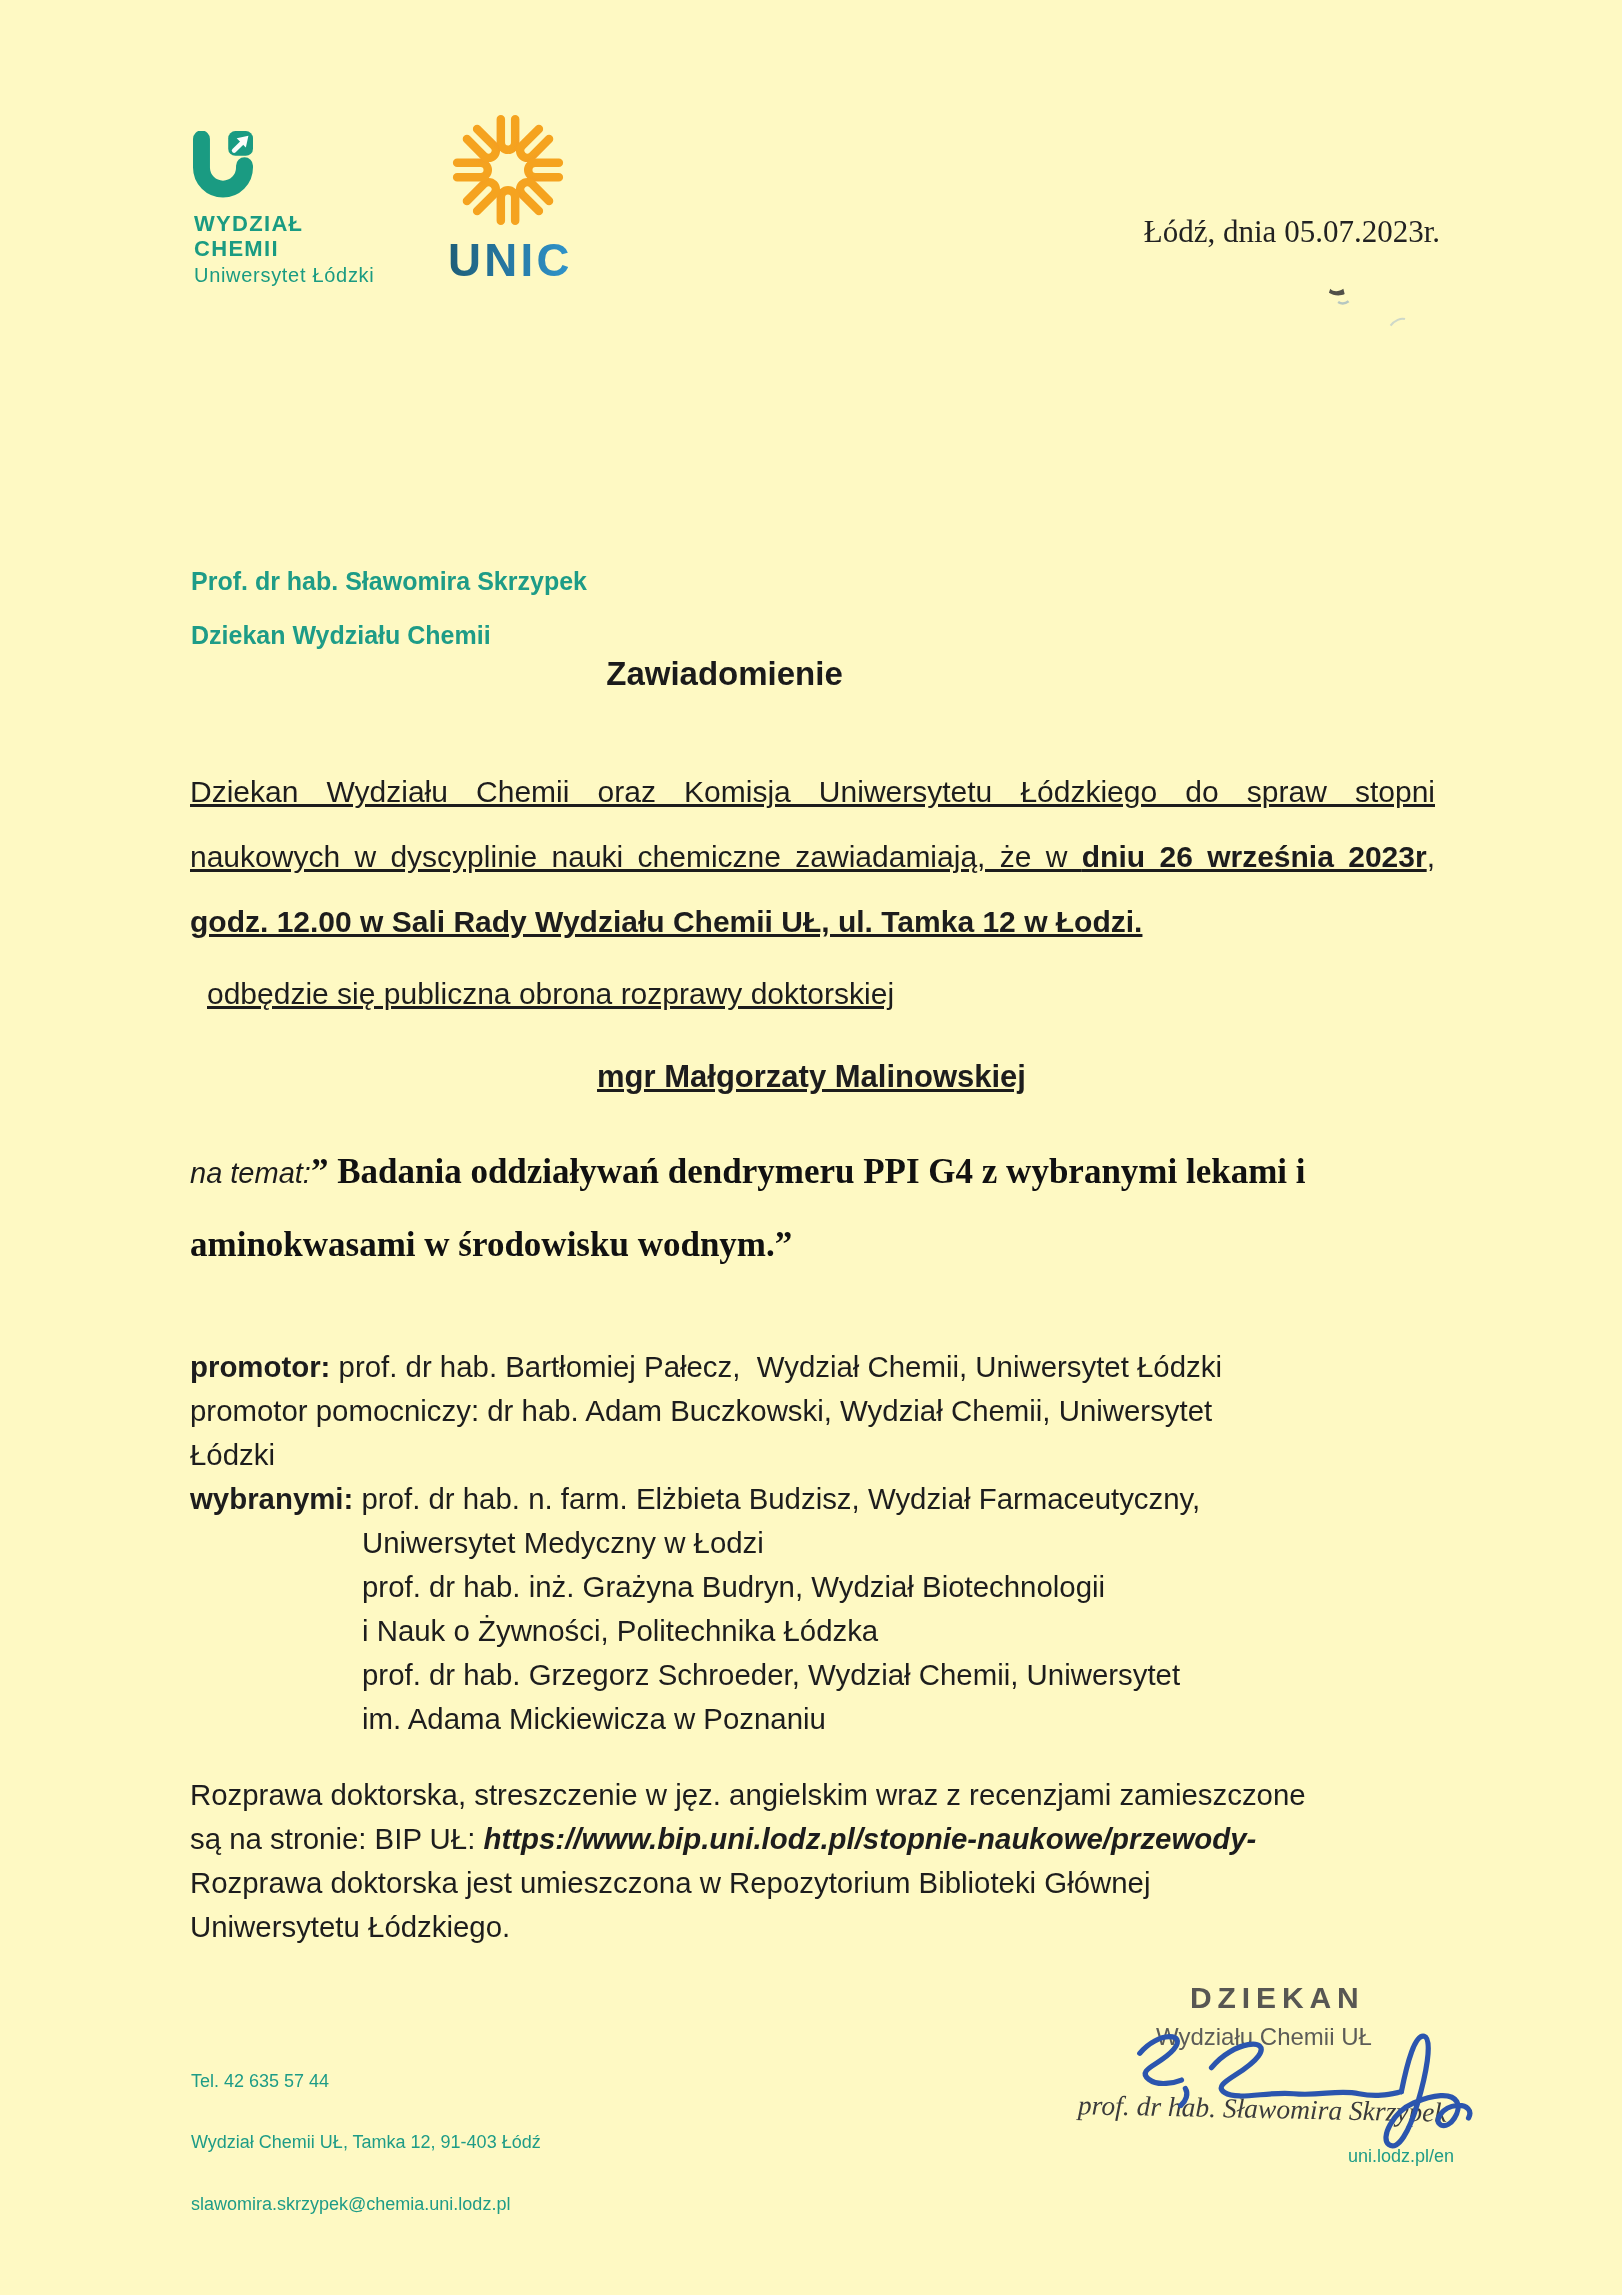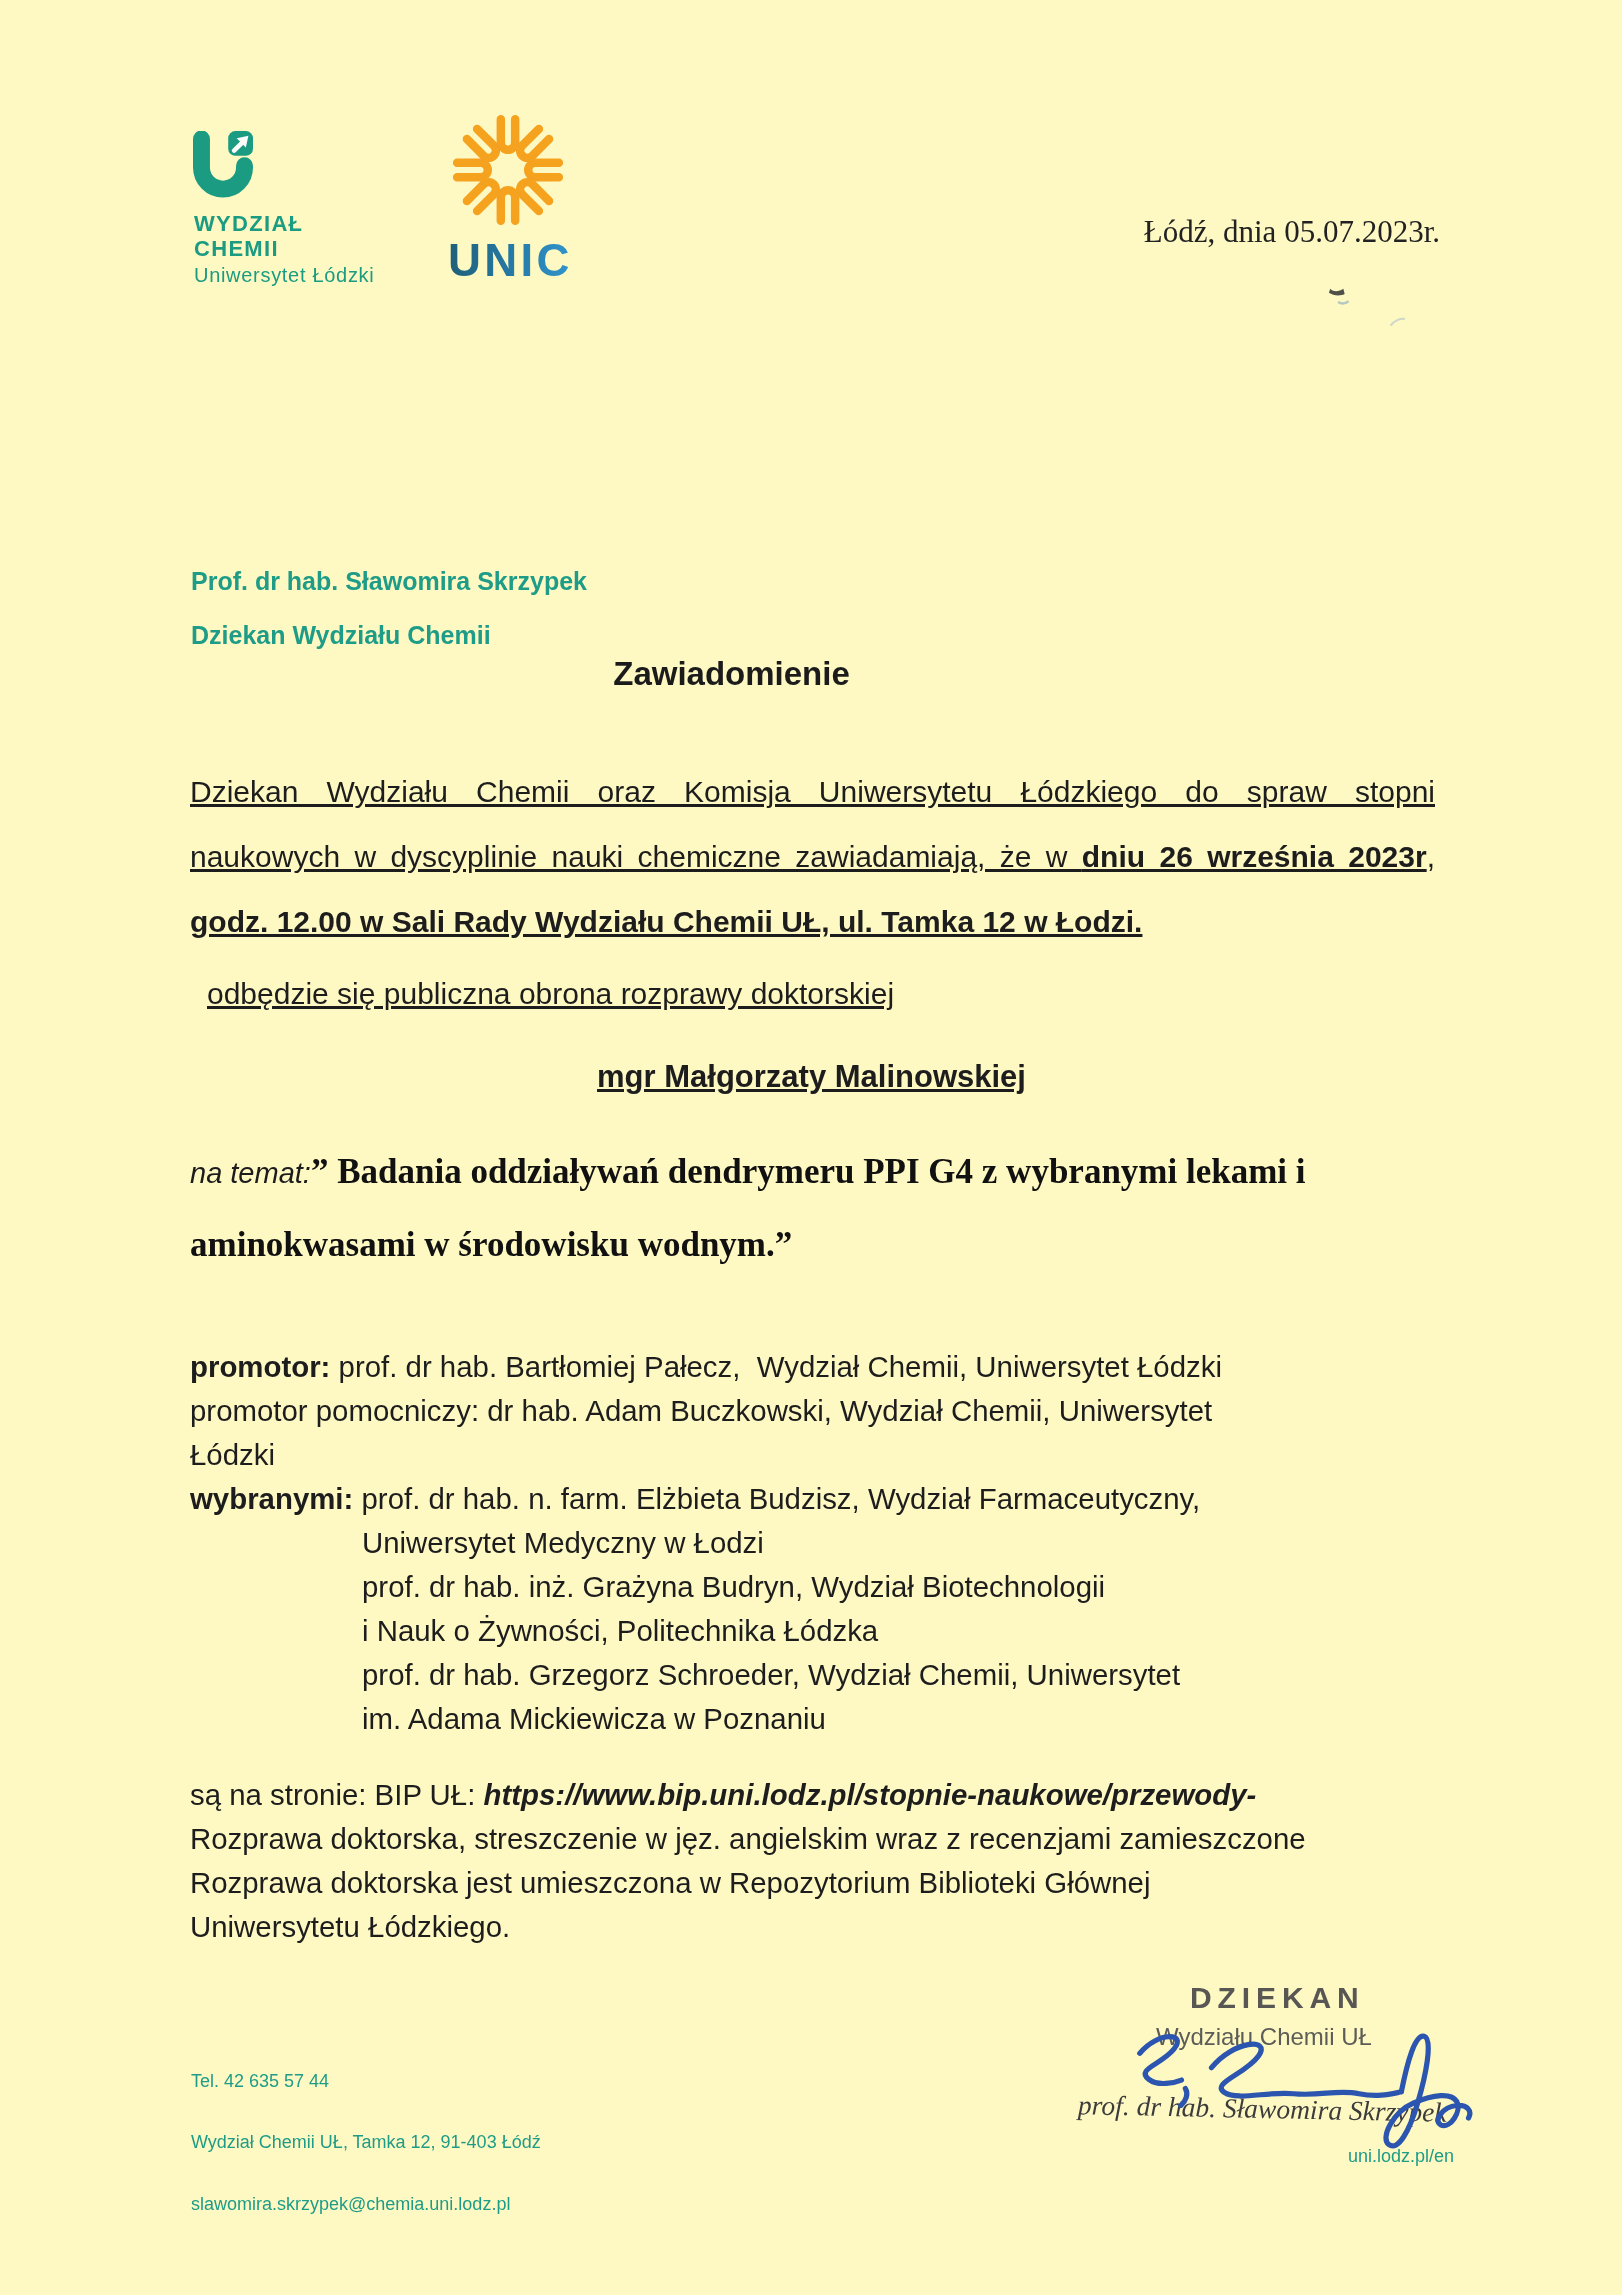--- a/index.html
+++ b/index.html
@@ -124,21 +124,21 @@
 
   <svg class="artifact" style="left:1325px; top:281px;" width="118" height="59" viewBox="0 0 180 90">
     <path d="M8 12 C14 18 22 16 28 12 L30 20 C22 24 12 22 6 18 Z" fill="#333" opacity="0.85"></path>
     <path d="M20 32 C26 36 32 34 36 31" stroke="#7a9ec0" stroke-width="4" fill="none" opacity="0.55"></path>
     <path d="M100 68 C106 60 116 56 122 58" stroke="#9db7cf" stroke-width="3" fill="none" opacity="0.5"></path>
   </svg>
 
   <div class="abs sender-line" style="left:191px; top:563px;">Prof. dr hab. Sławomira Skrzypek</div>
   <div class="abs sender-line" style="left:191px; top:617px;">Dziekan Wydziału Chemii</div>
 
-  <div class="abs heading" style="left:17px; top:654px; width:1429px;">Zawiadomienie</div>
+  <div class="abs heading" style="left:10px; top:654px; width:1429px;">Zawiadomienie</div>
 
   <div class="abs" style="left:190px; top:759px; width:1245px;">
     <div class="p1-line justify-line">Dziekan Wydziału Chemii oraz Komisja Uniwersytetu Łódzkiego do spraw stopni</div>
     <div class="p1-line justify-line"><span class="pre">naukowych w dyscyplinie nauki chemiczne zawiadamiają, że w </span><span class="b pre">dniu 26 września 2023r</span><span class="pre">,</span></div>
     <div class="p1-line b">godz. 12.00 w Sali Rady Wydziału Chemii UŁ, ul. Tamka 12 w Łodzi.</div>
   </div>
 
   <div class="abs p1-line" style="left:190px; top:961px; width:1245px; text-indent:17px;">odbędzie się publiczna obrona rozprawy doktorskiej</div>
 
   <div class="abs p1-line b" style="left:0; top:1044px; width:1623px; text-align:center; font-size:31px;">mgr Małgorzaty Malinowskiej</div>
@@ -154,22 +154,22 @@
     <div class="body-line">Łódzki</div>
     <div class="body-line"><span class="b pre">wybranymi:</span><span class="pre"> prof. dr hab. n. farm. Elżbieta Budzisz, Wydział Farmaceutyczny,</span></div>
     <div class="body-line indent">Uniwersytet Medyczny w Łodzi</div>
     <div class="body-line indent">prof. dr hab. inż. Grażyna Budryn, Wydział Biotechnologii</div>
     <div class="body-line indent">i Nauk o Żywności, Politechnika Łódzka</div>
     <div class="body-line indent">prof. dr hab. Grzegorz Schroeder, Wydział Chemii, Uniwersytet</div>
     <div class="body-line indent">im. Adama Mickiewicza w Poznaniu</div>
   </div>
 
   <div class="abs" style="left:190px; top:1773px; width:1263px;">
+    <div class="body-line">Rozprawa doktorska, streszczenie w jęz. angielskim wraz z recenzjami zamieszczone</div>
     <div class="body-line"><span class="pre">są na stronie: BIP UŁ: </span><span class="link-bi">https://www.bip.uni.lodz.pl/stopnie-naukowe/przewody-</span></div>
-    <div class="body-line">Rozprawa doktorska, streszczenie w jęz. angielskim wraz z recenzjami zamieszczone</div>
     <div class="body-line">Rozprawa doktorska jest umieszczona w Repozytorium Biblioteki Głównej</div>
     <div class="body-line">Uniwersytetu Łódzkiego.</div>
   </div>
 
   <div class="abs stamp-role" style="left:1190px; top:1981px;">DZIEKAN</div>
   <div class="abs stamp-org" style="left:1156px; top:2023px;">Wydziału Chemii UŁ</div>
   <div class="abs stamp-name" style="left:1078px; top:2093px;">prof. dr hab. Sławomira Skrzypek</div>
 
   <svg class="abs" style="left:1112px; top:2022px;" width="366" height="137" viewBox="0 0 560 210">
     <g fill="none" stroke="#2b55ae" stroke-width="8" stroke-linecap="round" stroke-linejoin="round">

